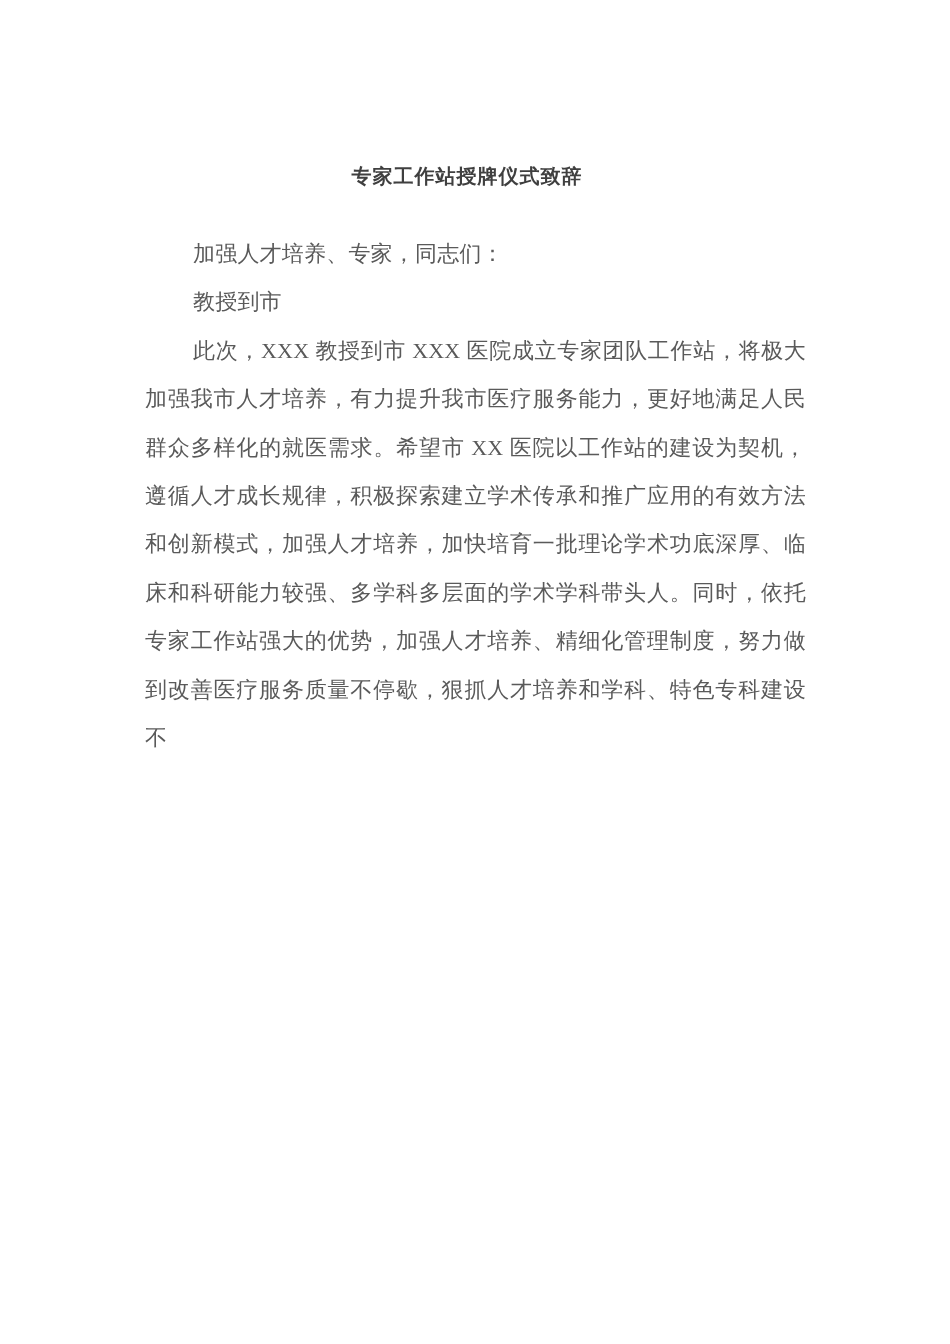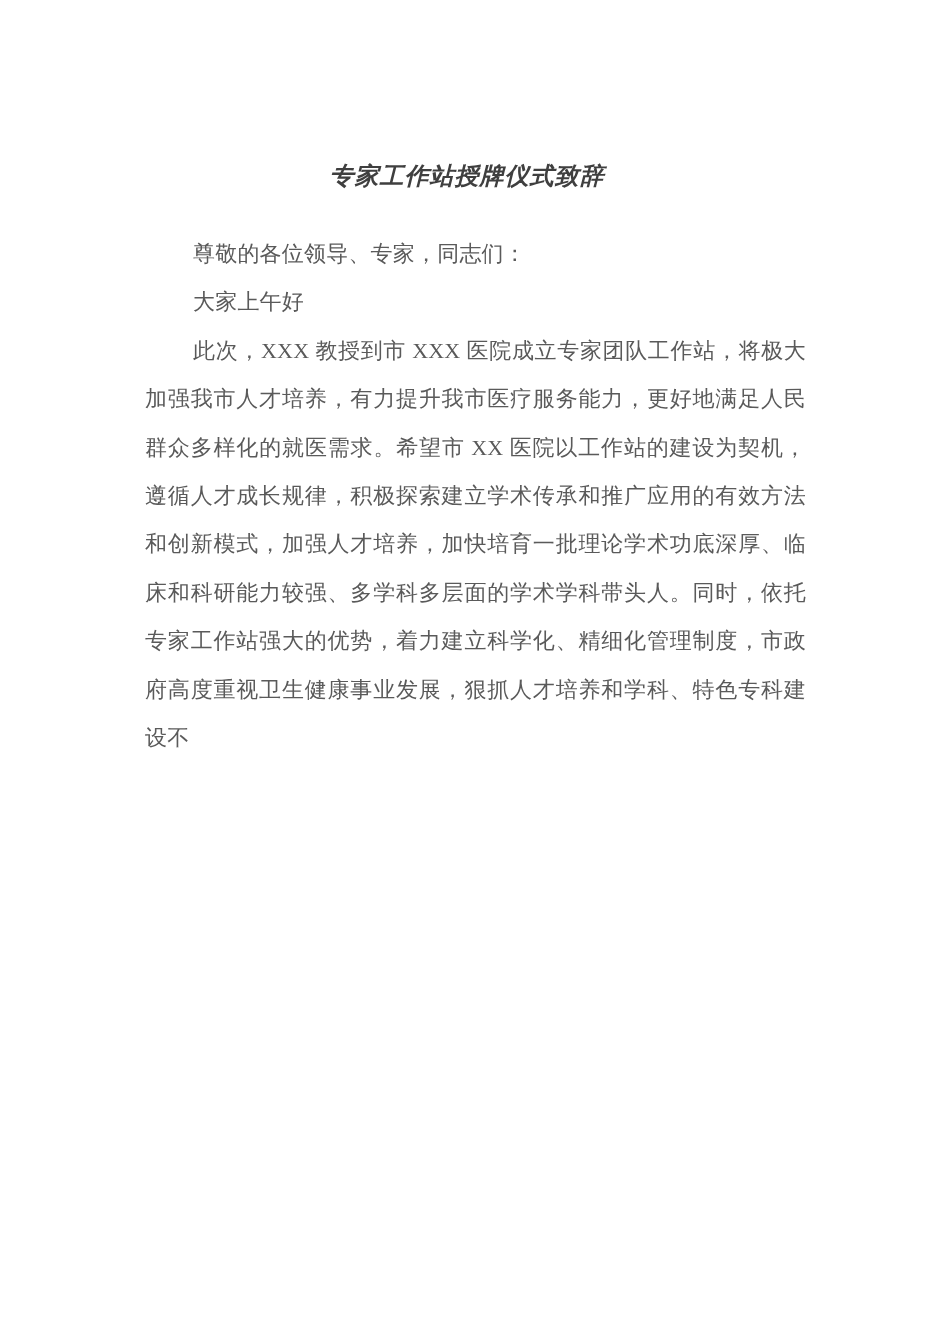--- a/index.html
+++ b/index.html
@@ -16,27 +16,26 @@
     position: relative;
     width: 950px;
     height: 1344px;
     background: var(--page-bg, #ffffff);
     overflow: hidden;
   }
   .doc-title {
     margin: 154px 16px 0 0;
     padding: 0;
     text-align: center;
-    font-size: 24px;
+    font-size: 20px;
     line-height: 44px;
     font-weight: bold;
     letter-spacing: 1px;
     color: var(--title-color, #3f3f3f);
     font-family: "Liberation Serif", "DejaVu Serif", serif;
-    font-style: italic;
   }
   .doc-body {
     margin: 32px auto 0 145px;
     width: 661px;
   }
   .doc-paragraph {
     margin: 0;
     padding: 0;
     font-size: 22px;
     line-height: 48.4px;
@@ -47,17 +46,17 @@
     word-break: break-all;
     font-family: "Liberation Serif", "DejaVu Serif", serif;
   }
 </style>
 </head>
 <body>
 
 <div class="page">
   <h1 class="doc-title">专家工作站授牌仪式致辞</h1>
   <div class="doc-body">
-    <p class="doc-paragraph">尊敬的各位领导、专家，同志们：</p>
-    <p class="doc-paragraph">大家上午好</p>
-    <p class="doc-paragraph">此次，XXX 教授到市 XXX 医院成立专家团队工作站，将极大加强我市人才培养，有力提升我市医疗服务能力，更好地满足人民群众多样化的就医需求。希望市 XX 医院以工作站的建设为契机，遵循人才成长规律，积极探索建立学术传承和推广应用的有效方法和创新模式，加强人才培养，加快培育一批理论学术功底深厚、临床和科研能力较强、多学科多层面的学术学科带头人。同时，依托专家工作站强大的优势，着力建立科学化、精细化管理制度，市政府高度重视卫生健康事业发展，狠抓人才培养和学科、特色专科建设不</p>
+    <p class="doc-paragraph">加强人才培养、专家，同志们：</p>
+    <p class="doc-paragraph">教授到市</p>
+    <p class="doc-paragraph">此次，XXX 教授到市 XXX 医院成立专家团队工作站，将极大加强我市人才培养，有力提升我市医疗服务能力，更好地满足人民群众多样化的就医需求。希望市 XX 医院以工作站的建设为契机，遵循人才成长规律，积极探索建立学术传承和推广应用的有效方法和创新模式，加强人才培养，加快培育一批理论学术功底深厚、临床和科研能力较强、多学科多层面的学术学科带头人。同时，依托专家工作站强大的优势，加强人才培养、精细化管理制度，努力做到改善医疗服务质量不停歇，狠抓人才培养和学科、特色专科建设不</p>
   </div>
 </div>
 
 </body></html>

